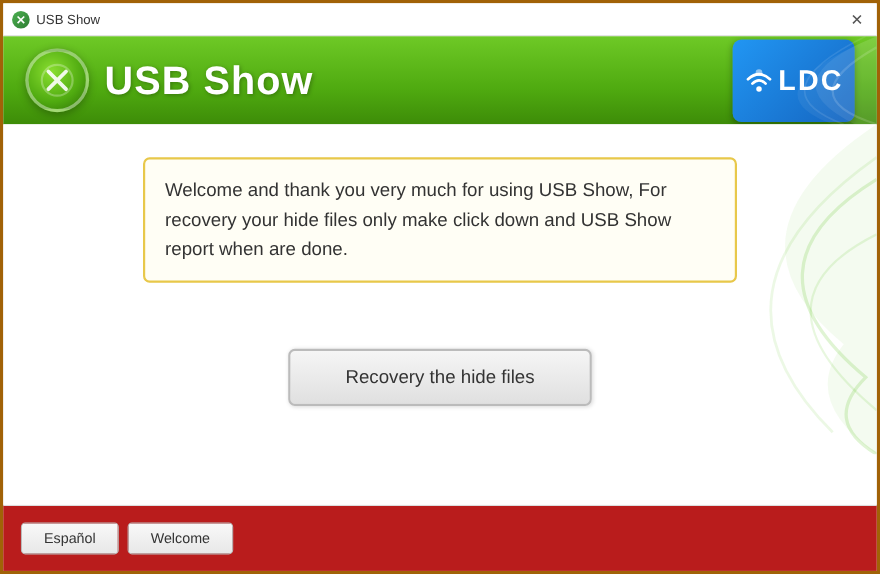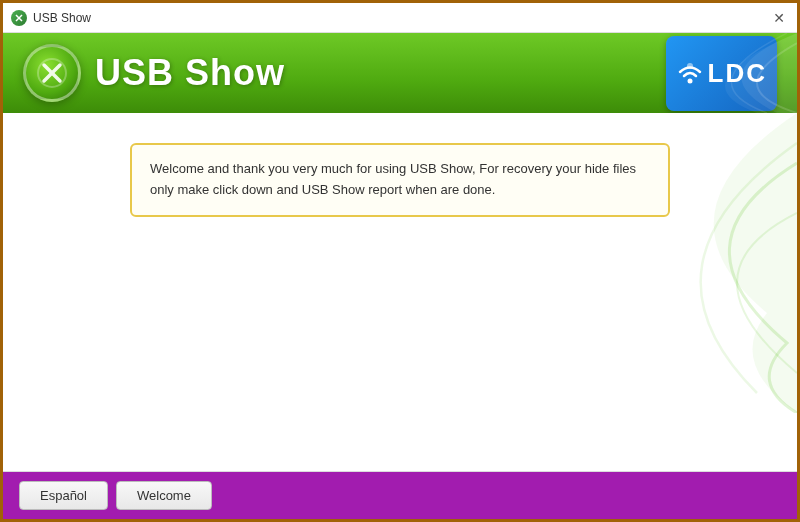--- a/index.html
+++ b/index.html
@@ -156,21 +156,21 @@
       pointer-events: none;
     }
 
     .welcome-box {
       border: 2px solid #e8c84a;
       border-radius: 6px;
       background: #fffef5;
       padding: 14px 18px;
       max-width: 540px;
       width: 100%;
-      font-size: 13px;
+      font-size: 17px;
       color: #333;
       line-height: 1.6;
       position: relative;
       z-index: 1;
     }
 
     .recovery-button {
       margin-top: 60px;
       padding: 14px 50px;
       background: linear-gradient(180deg, #f5f5f5 0%, #e0e0e0 100%);
@@ -179,22 +179,22 @@
       font-size: 17px;
       color: #333;
       cursor: pointer;
       position: relative;
       z-index: 1;
       box-shadow: 1px 1px 4px rgba(0,0,0,0.15);
     }
 
     
     .footer {
-      height: 48px;
-      background: #a21caf;
+      height: 60px;
+      background: #b91c1c;
       border-top: 1px solid #ddd;
       display: flex;
       align-items: center;
       padding: 0 16px;
       flex-shrink: 0;
     }
 
     .lang-button {
       padding: 6px 20px;
       background: linear-gradient(180deg, #f8f8f8, #e8e8e8);
@@ -264,20 +264,21 @@
       <path d="M350 0 Q200 100 320 200 Q280 250 350 300 L350 0 Z" fill="rgba(100,200,40,0.07)"></path>
       <path d="M350 50 Q220 130 340 230 Q300 270 350 300" fill="none" stroke="rgba(100,200,40,0.2)" stroke-width="3"></path>
       <path d="M350 100 Q230 160 350 260" fill="none" stroke="rgba(100,200,40,0.15)" stroke-width="2"></path>
       <path d="M350 30 Q180 150 310 280" fill="none" stroke="rgba(100,200,40,0.12)" stroke-width="2.5"></path>
     </svg>
 
     <div class="welcome-box">
       <span>Welcome and thank you very much for using USB Show, For recovery your hide files only make click down and USB Show report when are done.</span>
     </div>
 
+    <button class="recovery-button">Recovery the hide files</button>
 
   </div>
 
   <div class="footer">
     <button class="lang-button">Español</button>
     <button class="lang-button">Welcome</button>
   </div>
 
 </div>
 

